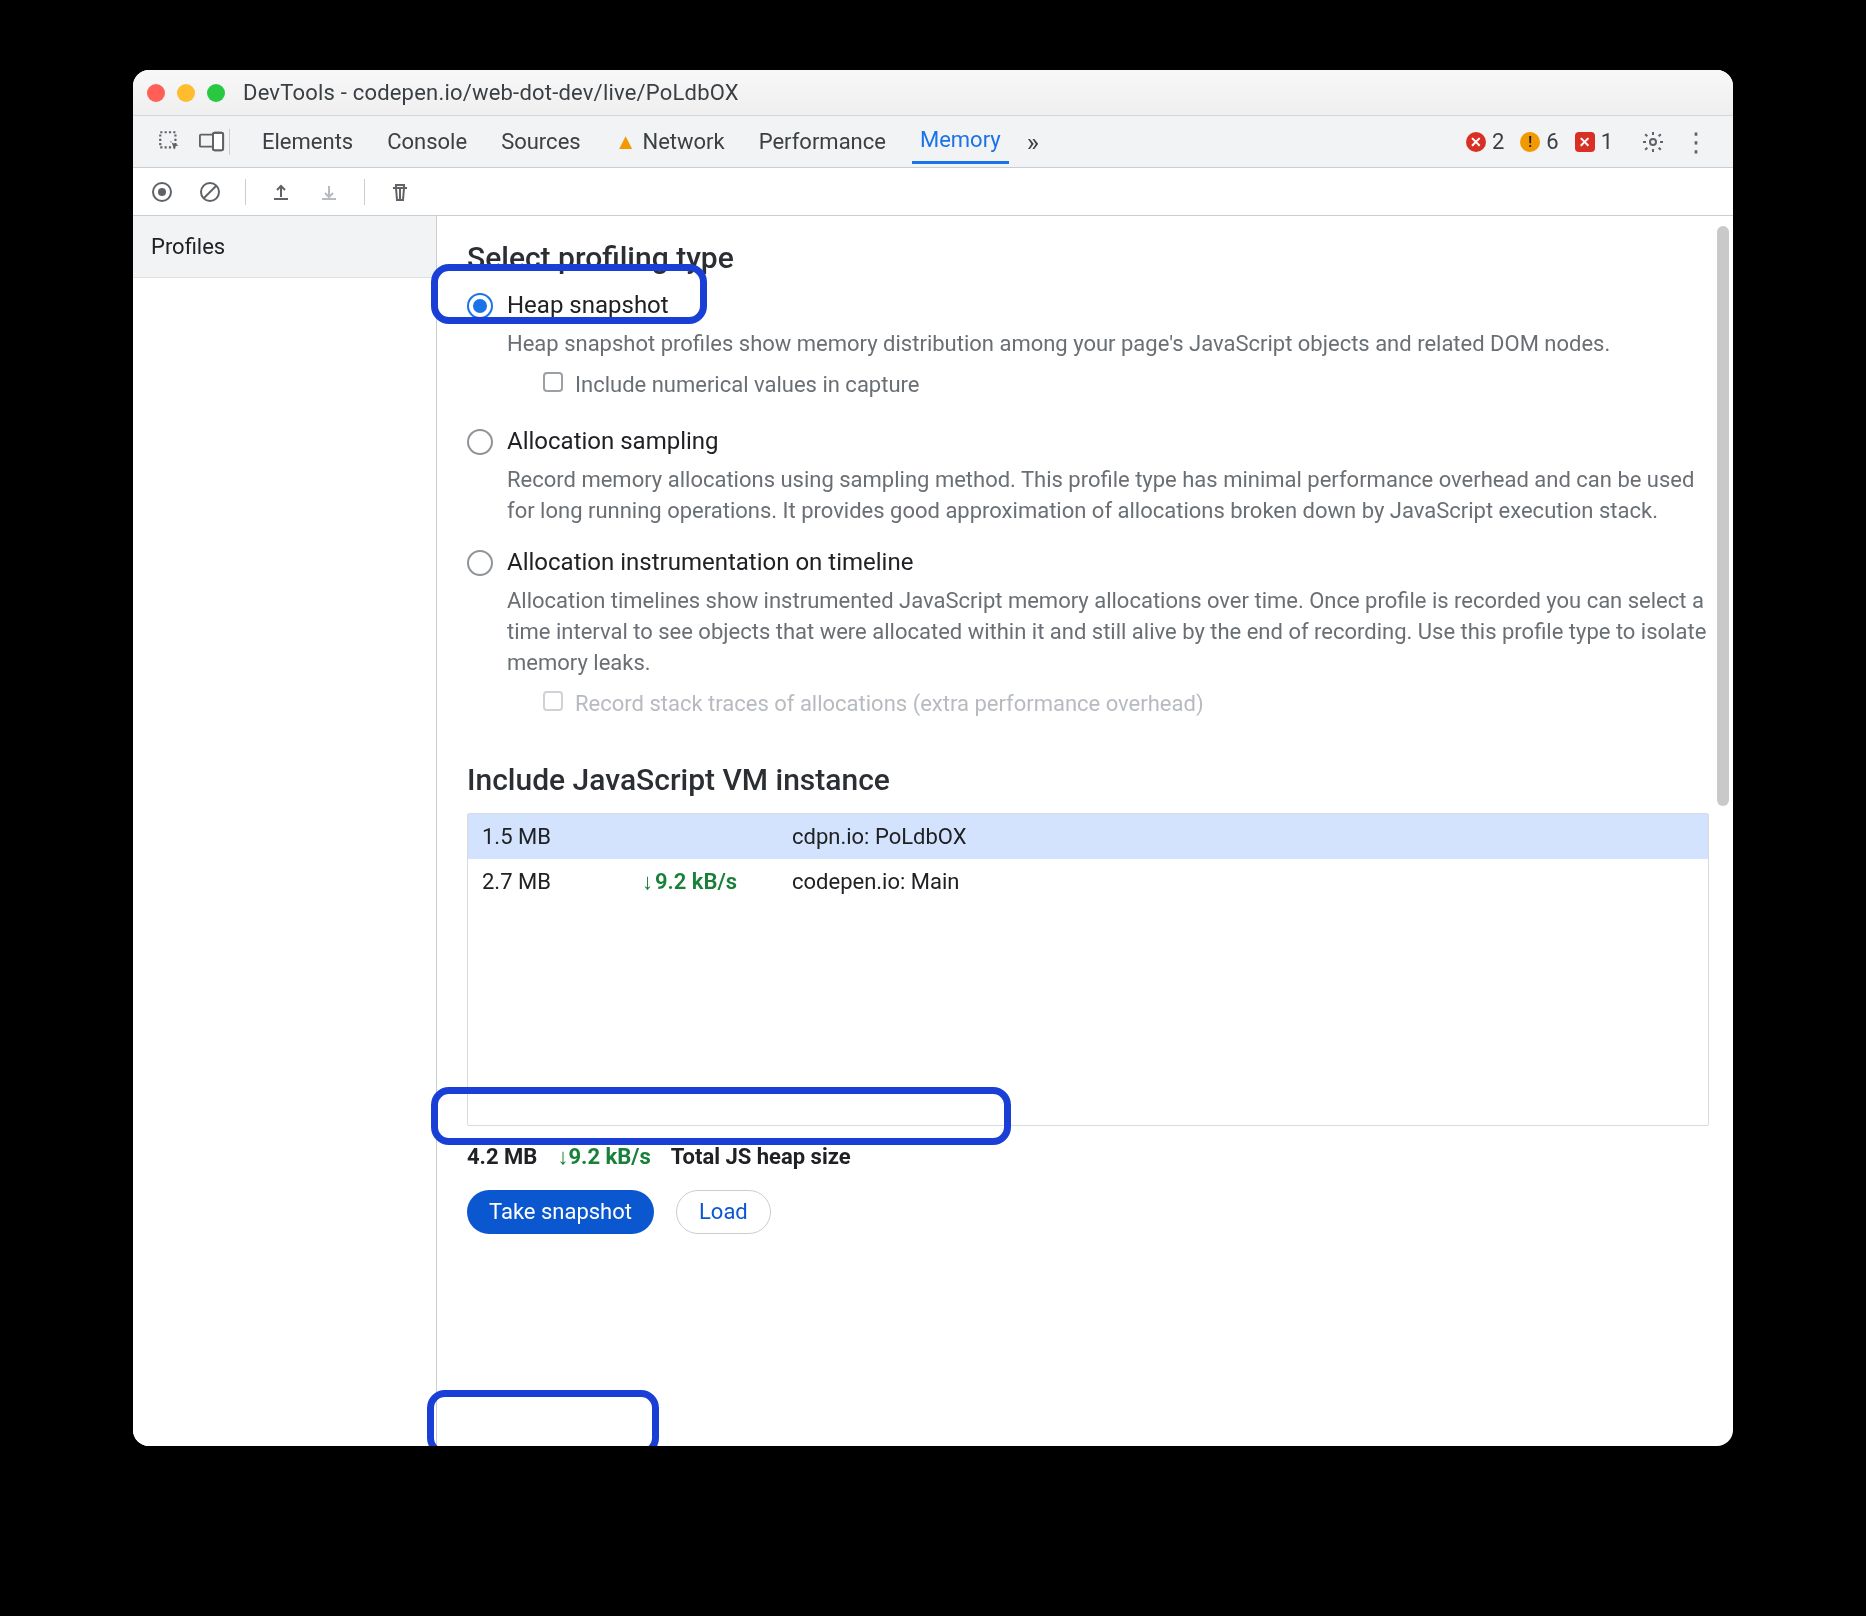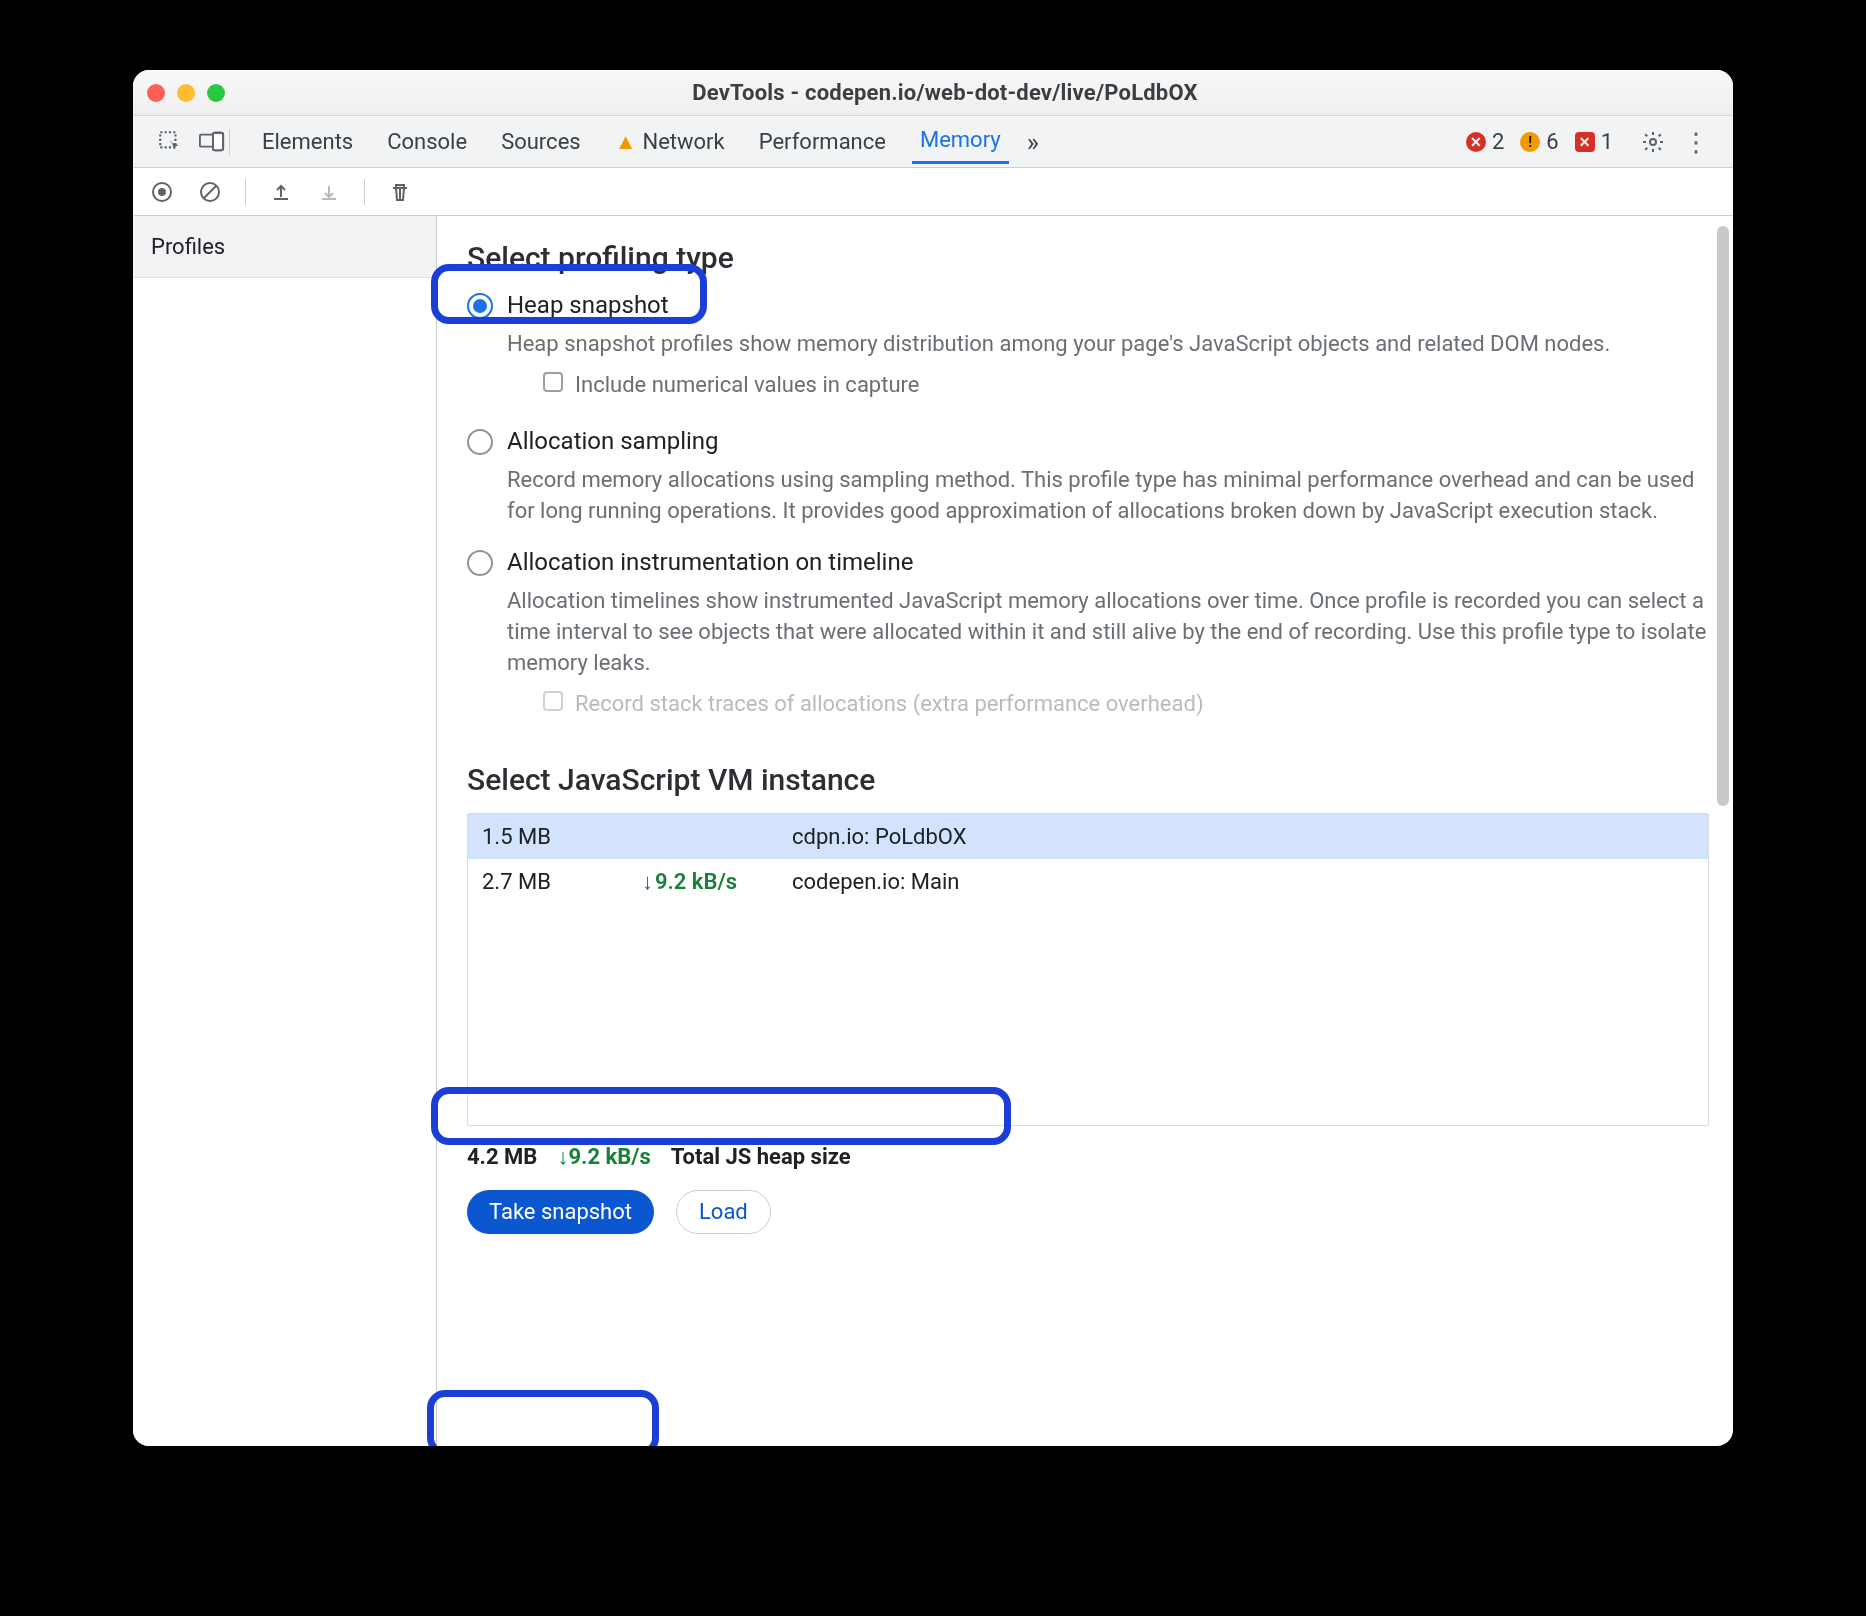--- a/index.html
+++ b/index.html
@@ -38,21 +38,21 @@
   .titlebar{
     background:linear-gradient(#f8f8f8,#efefef);
     border-bottom:1px solid #d6d6d6;
     height:46px;display:flex;align-items:center;padding:0 14px;
   }
   .traffic{display:flex;gap:12px;margin-right:18px}
   .dot{width:18px;height:18px;border-radius:50%}
   .dot.red{background:#ff5f57}
   .dot.yellow{background:#febc2e}
   .dot.green{background:#28c840}
-  .title{flex:1;text-align:center;font-weight:700;color:#3a3f44;font-size:22px;letter-spacing:.2px}
+  .title{flex:1;text-align:left;font-weight:400;color:#3a3f44;font-size:22px;letter-spacing:.2px}
   
   .tabs{
     background:var(--chrome);height:52px;border-bottom:1px solid var(--border);
     display:flex;align-items:center;padding:0 24px;gap:18px;font-size:22px;color:#3c4043;
   }
   .tabs .left-icons{display:flex;gap:16px;padding-right:4px;border-right:1px solid var(--border);margin-right:6px}
   .tabs .tab{padding:8px 8px;cursor:default;white-space:nowrap}
   .tabs .tab.active{color:var(--blue);border-bottom:3px solid var(--blue);padding-bottom:9px}
   .tabs .tab .warn{color:var(--orange);margin-right:6px}
   .tabs .spacer{flex:1}
@@ -233,21 +233,21 @@
         <div>
           <div class="opt-title">Allocation instrumentation on timeline</div>
           <div class="opt-desc">Allocation timelines show instrumented JavaScript memory allocations over time. Once profile is recorded you can select a time interval to see objects that were allocated within it and still alive by the end of recording. Use this profile type to isolate memory leaks.</div>
           <div class="check" style="color:#b7bbc0">
             <span class="box" style="border-color:#cfd2d6"></span>
             <span>Record stack traces of allocations (extra performance overhead)</span>
           </div>
         </div>
       </div>
 
-      <h2 class="section" style="margin-top:28px">Select JavaScript VM instance</h2>
+      <h2 class="section" style="margin-top:28px">Include JavaScript VM instance</h2>
 
       <div class="vm">
         <div class="vm-row sel">
           <div class="size">1.5 MB</div>
           <div class="rate"></div>
           <div class="name">cdpn.io: PoLdbOX</div>
         </div>
         <div class="vm-row">
           <div class="size">2.7 MB</div>
           <div class="rate"><span class="arrow">↓</span><span>9.2 kB/s</span></div>

